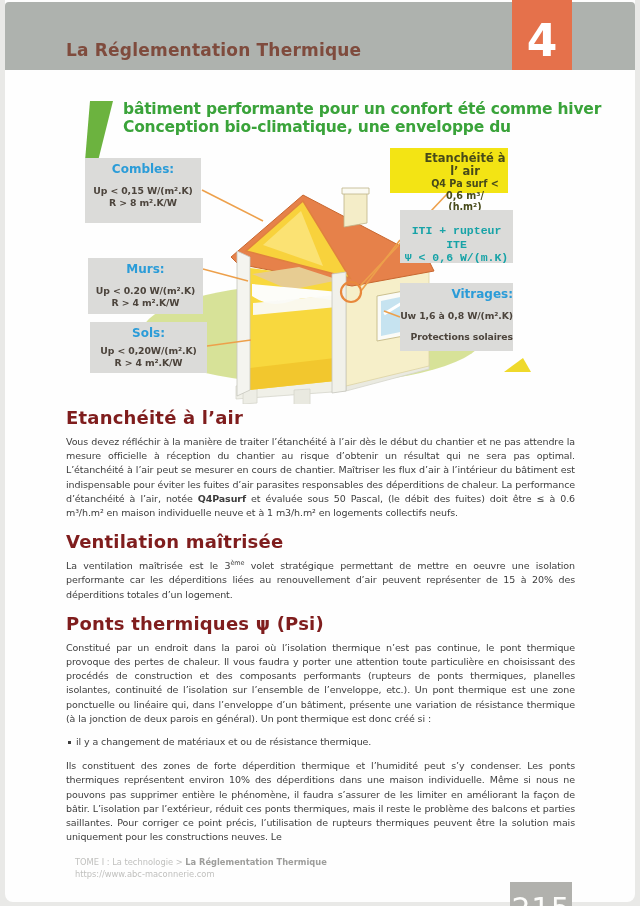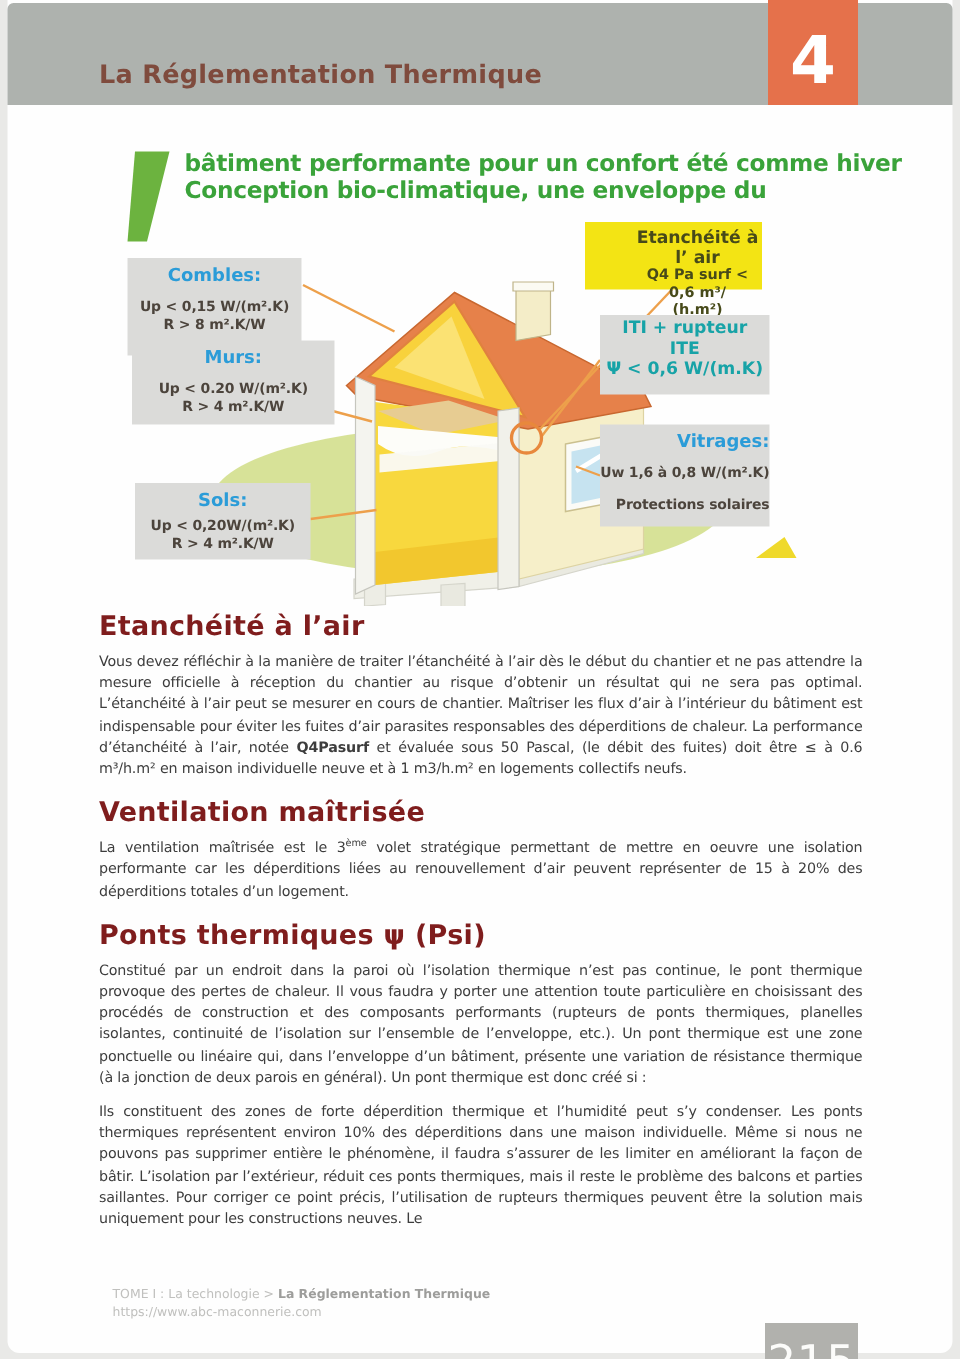--- a/index.html
+++ b/index.html
@@ -41,21 +41,21 @@
   }
   .dbox { position:absolute; text-align:center; }
   .dbox.gray { background:#dbdbd9; }
   .dbox.yellow { background:#f3e414;padding-left:32px; }
   .dbox .btitle { font-size:12px; font-weight:bold; color:#2b9cd8; line-height:14px; margin-top:4px; }
   .dbox .bval { font-size:9.3px; font-weight:bold; color:#4c443c; line-height:12px; letter-spacing:-0.1px; }
   .dbox .gap { height:9px; }
   .dbox.yellow .ytitle { font-size:11.5px; font-weight:bold; color:#474a1a; line-height:13px; margin-top:4px; }
   .dbox.yellow .yval { font-size:9.6px; font-weight:bold; color:#474a1a; line-height:11.5px; }
   .dbox.teal .tval { font-size:11.5px; font-weight:bold; color:#17a3a7; line-height:13.5px; }
-  .dbox.teal { padding-top:2px; }
+  .dbox.teal { padding-top:14px;font-family:Liberation Mono, monospace; }
   .vit-space { height:9px; }
   
   .content { position:absolute; left:66px; top:408px; width:509px; }
   .content h2 {
     font-size:18px; line-height:20px; font-weight:bold; color:#7f1d1d;
     letter-spacing:0.2px; margin:0 0 7px 0;
   }
   .content h2.spaced { margin-top:10px; }
   .content p {
     font-size:9.5px; line-height:14.2px; letter-spacing:-0.1px;
@@ -138,28 +138,28 @@
     <div>bâtiment performante pour un confort été comme hiver</div>
     <div>Conception bio-climatique, une enveloppe du</div>
   </div>
 
   <div class="dbox yellow" style="left:390px; top:58px; width:118px; height:45px;">
     <div class="ytitle">Etanchéité à l’ air</div>
     <div class="yval">Q4 Pa surf &lt; 0,6 m³/</div>
     <div class="yval">(h.m²)</div>
   </div>
 
-  <div class="dbox gray" style="left:85px; top:82px; width:116px; height:65px;">
+  <div class="dbox gray" style="left:85px; top:68px; width:116px; height:65px;">
     <div class="btitle">Combles:</div>
     <div class="gap"></div>
     <div class="bval">Up &lt; 0,15 W/(m².K)</div>
     <div class="bval">R &gt; 8 m².K/W</div>
   </div>
 
-  <div class="dbox gray" style="left:88px; top:137px; width:135px; height:56px;">
+  <div class="dbox gray" style="left:88px; top:168px; width:115px; height:56px;">
     <div class="btitle">Murs:</div>
     <div class="gap"></div>
     <div class="bval">Up &lt; 0.20 W/(m².K)</div>
     <div class="bval">R &gt; 4 m².K/W</div>
   </div>
 
   <div class="dbox gray teal" style="left:400px; top:120px; width:113px; height:53px;">
     <div class="tval">ITI + rupteur</div>
     <div class="tval">ITE</div>
     <div class="tval">Ψ &lt; 0,6 W/(m.K)</div>
@@ -185,20 +185,24 @@
   <h2>Etanchéité à l’air</h2>
   <p><span>Vous devez réfléchir à la manière de traiter l’étanchéité à l’air dès le début du chantier et ne pas attendre la mesure officielle à réception du chantier au risque d’obtenir un résultat qui ne sera pas optimal. L’étanchéité à l’air peut se mesurer en cours de chantier. Maîtriser les flux d’air à l’intérieur du bâtiment est indispensable pour éviter les fuites d’air parasites responsables des déperditions de chaleur. La performance d’étanchéité à l’air, notée </span><b>Q4Pasurf</b><span> et évaluée sous 50 Pascal, (le débit des fuites) doit être ≤ à 0.6 m³/h.m² en maison individuelle neuve et à 1 m3/h.m² en logements collectifs neufs.</span></p>
 
   <h2 class="spaced">Ventilation maîtrisée</h2>
   <p><span>La ventilation maîtrisée est le 3</span><sup>ème</sup><span> volet stratégique permettant de mettre en oeuvre une isolation performante car les déperditions liées au renouvellement d’air peuvent représenter de 15 à 20% des déperditions totales d’un logement.</span></p>
 
   <h2 class="spaced">Ponts thermiques ψ (Psi)</h2>
   <p>Constitué par un endroit dans la paroi où l’isolation thermique n’est pas continue, le pont thermique provoque des pertes de chaleur. Il vous faudra y porter une attention toute particulière en choisissant des procédés de construction et des composants performants (rupteurs de ponts thermiques, planelles isolantes, continuité de l’isolation sur l’ensemble de l’enveloppe, etc.). Un pont thermique est une zone ponctuelle ou linéaire qui, dans l’enveloppe d’un bâtiment, présente une variation de résistance thermique (à la jonction de deux parois en général). Un pont thermique est donc créé si :</p>
 
   <div class="bullets">
+    <div class="bullet-item">
+      <span class="sq"></span>
+      <span>il y a changement de matériaux et ou de résistance thermique.</span>
+    </div>
   </div>
 
   <p>Ils constituent des zones de forte déperdition thermique et l’humidité peut s’y condenser. Les ponts thermiques représentent environ 10% des déperditions dans une maison individuelle. Même si nous ne pouvons pas supprimer entière le phénomène, il faudra s’assurer de les limiter en améliorant la façon de bâtir. L’isolation par l’extérieur, réduit ces ponts thermiques, mais il reste le problème des balcons et parties saillantes. Pour corriger ce point précis, l’utilisation de rupteurs thermiques peuvent être la solution mais uniquement pour les constructions neuves. Le</p>
 </div>
 
 <div class="footer-crumb"><span>TOME I : La technologie &gt; </span><b>La Réglementation Thermique</b></div>
 <div class="footer-url">https://www.abc-maconnerie.com</div>
 <div class="pagenum-box">
   <span>215</span>
 </div>

